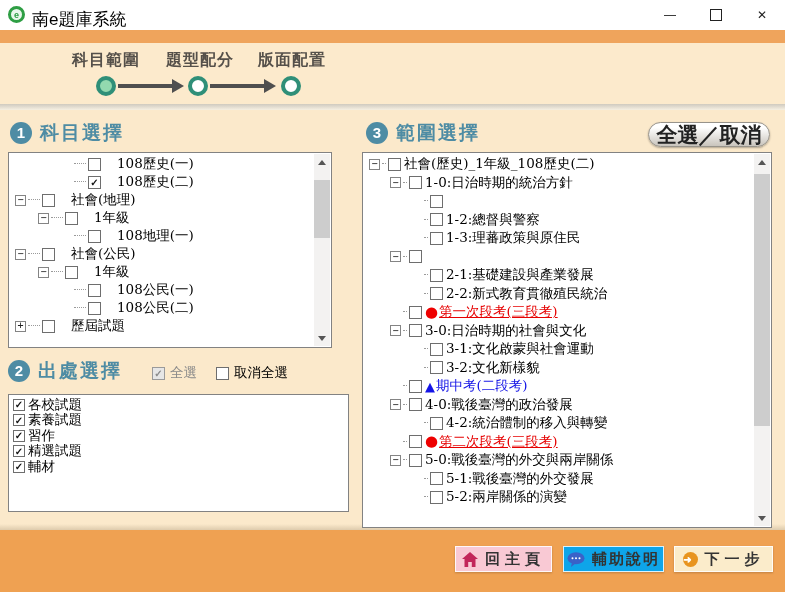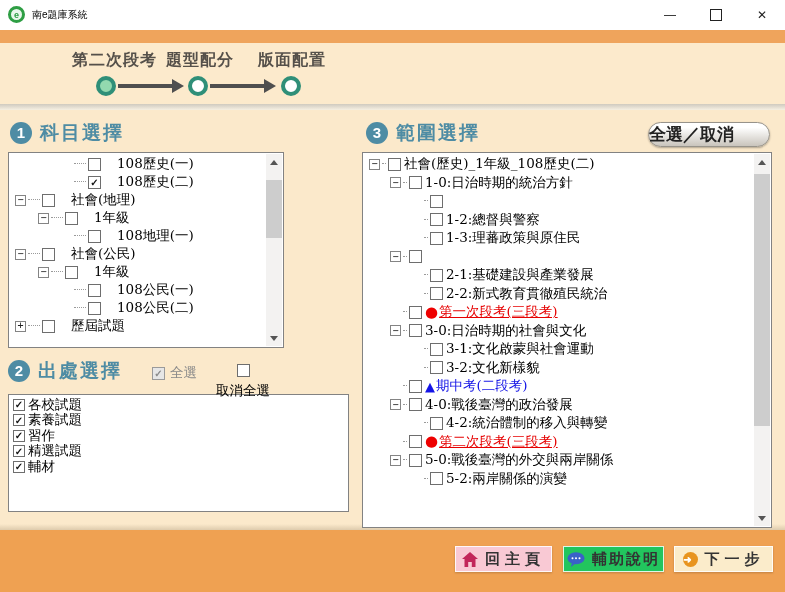--- a/index.html
+++ b/index.html
@@ -5,21 +5,21 @@
   html,body{margin:0;padding:0;}
   body{
     width:785px;height:592px;position:relative;overflow:hidden;
     font-family:"Liberation Sans",sans-serif;background:#fff;
   }
   
   .titlebar{position:absolute;left:0;top:0;width:785px;height:30px;background:#ffffff;}
   .app-icon{position:absolute;left:8px;top:6px;width:17px;height:17px;border-radius:50%;
     border:3px solid #2e9e44;background:#eaf7ec;box-sizing:border-box;
     display:flex;align-items:center;justify-content:center;font-size:9px;font-weight:bold;color:#2e9e44;}
-  .app-title{position:absolute;left:32px;top:8px;font-size:10px;color:#000;}
+  .app-title{position:absolute;left:32px;top:8px;font-size:17px;color:#000;}
   .win-controls{position:absolute;right:0;top:0;height:30px;display:flex;}
   .win-btn{width:46px;height:30px;display:flex;align-items:center;justify-content:center;
     font-size:12px;color:#222;cursor:default;}
   .max-glyph{width:10px;height:10px;border:1px solid #222;display:inline-block;}
   
   .orange-strip{position:absolute;left:0;top:30px;width:785px;height:13px;background:#efa45c;}
   .stepper-band{position:absolute;left:0;top:43px;width:785px;height:61px;background:#fceacc;}
   .band-shadow{position:absolute;left:0;top:104px;width:785px;height:6px;
     background:linear-gradient(180deg,#cfcabf,#f6f0e2);}
   .main-bg{position:absolute;left:0;top:110px;width:785px;height:420px;background:#fbe9cb;}
@@ -33,25 +33,25 @@
   .step-line{position:absolute;top:84px;height:4px;background:#4f4f4f;}
   .step-arrowhead{position:absolute;top:79px;width:0;height:0;
     border-top:7px solid transparent;border-bottom:7px solid transparent;border-left:12px solid #4f4f4f;}
   
   .num-circle{width:22px;height:22px;border-radius:50%;background:#4e8ca4;color:#fff;
     font-size:15px;font-weight:bold;text-align:center;line-height:22px;flex:none;}
   .section-head{position:absolute;display:flex;align-items:center;gap:8px;z-index:5;}
   .sec-title{font-size:19px;font-weight:bold;color:#4e8ca4;letter-spacing:2px;}
   .toggle-btn{position:absolute;left:648px;top:122px;width:122px;height:25px;border-radius:13px;
     background:linear-gradient(180deg,#ffffff 20%,#c9c4bc);border:1px solid #97938b;
-    font-size:17px;font-weight:bold;color:#222;text-align:left;line-height:24px;
+    font-size:21px;font-weight:bold;color:#222;text-align:center;line-height:24px;
     box-shadow:0 1px 2px rgba(0,0,0,.3);z-index:5;box-sizing:border-box;}
   
   .listbox{position:absolute;background:#fff;border:1px solid #828282;box-sizing:border-box;overflow:hidden;}
-  #subject-box{left:8px;top:152px;width:276px;height:196px;}
+  #subject-box{left:8px;top:152px;width:324px;height:196px;}
   #range-box{left:362px;top:152px;width:410px;height:376px;}
   #source-box{left:8px;top:394px;width:341px;height:118px;}
   
   .tree-area{position:absolute;left:2px;top:2px;right:17px;bottom:0;overflow:hidden;}
   .tree-row{display:flex;align-items:center;white-space:nowrap;
     font-family:"DejaVu Serif",serif;font-size:13.5px;color:#000;}
   #subject-tree .tree-row{height:18px;}
   #range-tree .tree-row{height:18.5px;}
   .indent{flex:none;}
   .expand{width:11px;height:11px;border:1px solid #848484;background:#fff;flex:none;
@@ -88,21 +88,21 @@
   .src-row{display:flex;align-items:center;height:15.5px;
     font-family:"DejaVu Serif",serif;font-size:13.5px;color:#000;}
   .src-row .cb{width:12px;height:12px;margin:0 3px 0 2px;}
   #source-list{position:absolute;left:2px;top:2px;right:2px;}
   
   .footer{position:absolute;left:0;top:530px;width:785px;height:62px;background:#efa152;}
   .f-btn{position:absolute;top:546px;height:26px;display:flex;align-items:center;justify-content:center;
     gap:7px;font-size:15px;font-weight:bold;color:#333;border:1px solid rgba(255,255,255,.85);
     box-shadow:0 1px 2px rgba(0,0,0,.2);box-sizing:border-box;cursor:default;}
   #btn-home{left:455px;width:97px;background:#f9c9d4;letter-spacing:5px;}
-  #btn-help{left:563px;width:101px;background:#22c55e;letter-spacing:2px;}
+  #btn-help{left:563px;width:101px;background:#0ea5e9;letter-spacing:2px;}
   #btn-next{left:674px;width:99px;background:#fbeccb;letter-spacing:5px;}
   .icon-svg{flex:none;display:block;}
   .next-circle{width:15px;height:15px;border-radius:50%;background:#e8941f;color:#fff;
     display:inline-flex;align-items:center;justify-content:center;font-size:10px;font-weight:bold;flex:none;}
 </style>
 </head>
 <body>
 
 <div class="titlebar">
   <div class="app-icon">e</div>
@@ -115,21 +115,21 @@
     <div class="win-btn">✕</div>
   </div>
 </div>
 
 <div class="orange-strip"></div>
 <div class="stepper-band"></div>
 <div class="band-shadow"></div>
 <div class="main-bg"></div>
 <div class="main-shadow"></div>
 
-<div class="step-label" style="left:72px;">第二次段考</div>
+<div class="step-label" style="left:72px;">科目範圍</div>
 <div class="step-label" style="left:166px;">題型配分</div>
 <div class="step-label" style="left:258px;">版面配置</div>
 <div class="step-circle active" style="left:96px;"></div>
 <div class="step-line" style="left:118px;width:56px;"></div>
 <div class="step-arrowhead" style="left:172px;"></div>
 <div class="step-circle" style="left:188px;"></div>
 <div class="step-line" style="left:210px;width:56px;"></div>
 <div class="step-arrowhead" style="left:264px;"></div>
 <div class="step-circle" style="left:281px;"></div>
 
@@ -229,21 +229,21 @@
 </div>
 
 <div class="section-head" style="left:8px;top:358px;">
   <div class="num-circle">2</div>
   <div class="sec-title">出處選擇</div>
 </div>
 <div class="sa-item" style="left:152px;top:364px;">
   <span class="cb disabled">✓</span>
   <span class="gray">全選</span>
 </div>
-<div class="sa-item" style="left:216px;top:364px;flex-direction:column;">
+<div class="sa-item" style="left:216px;top:364px;">
   <span class="cb"></span>
   <span>取消全選</span>
 </div>
 
 <div class="listbox" id="source-box">
   <div id="source-list">
       <div class="src-row">
         <span class="cb">✓</span>
         <span class="src-lbl">各校試題</span>
       </div>
@@ -380,20 +380,27 @@
         <span class="cb"></span>
         <span class="marker red">●</span>
         <span class="lbl red">第二次段考(三段考)</span>
       </div>
       <div class="tree-row">
         <span class="indent" style="width: 25px;"></span>
         <span class="expand">−</span>
         <span class="dots"></span>
         <span class="cb"></span>
         <span class="lbl">5-0:戰後臺灣的外交與兩岸關係</span>
+      </div>
+      <div class="tree-row">
+        <span class="indent" style="width: 46px;"></span>
+        <span class="expand-spacer"></span>
+        <span class="dots"></span>
+        <span class="cb"></span>
+        <span class="lbl">5-1:戰後臺灣的外交發展</span>
       </div>
       <div class="tree-row">
         <span class="indent" style="width: 46px;"></span>
         <span class="expand-spacer"></span>
         <span class="dots"></span>
         <span class="cb"></span>
         <span class="lbl">5-2:兩岸關係的演變</span>
       </div>
     </div>
   <div class="vscroll">

